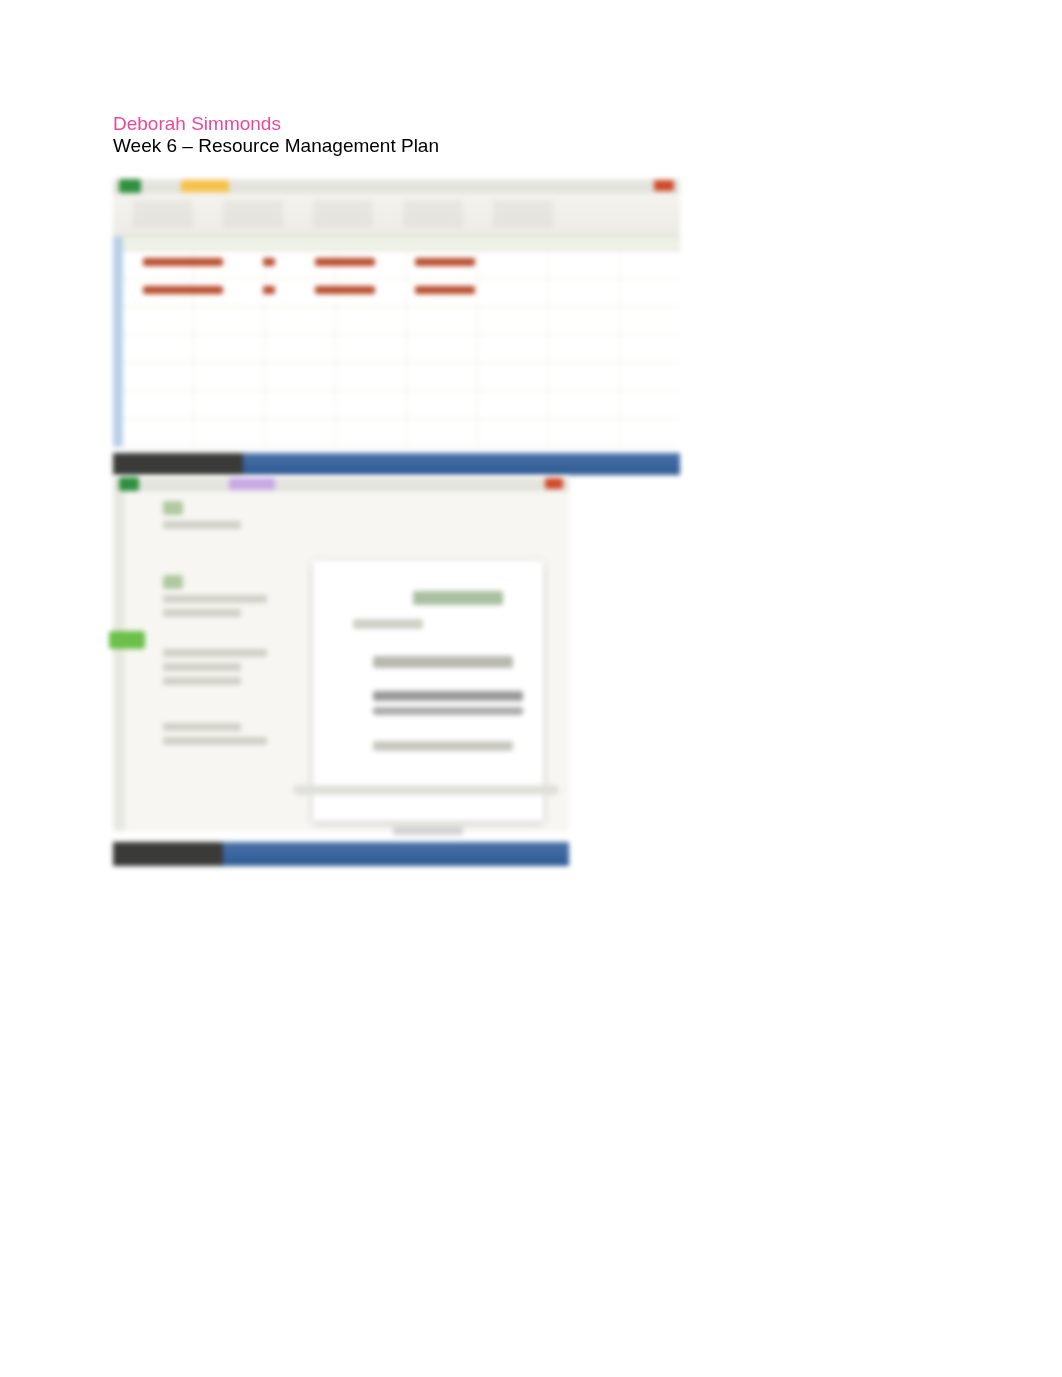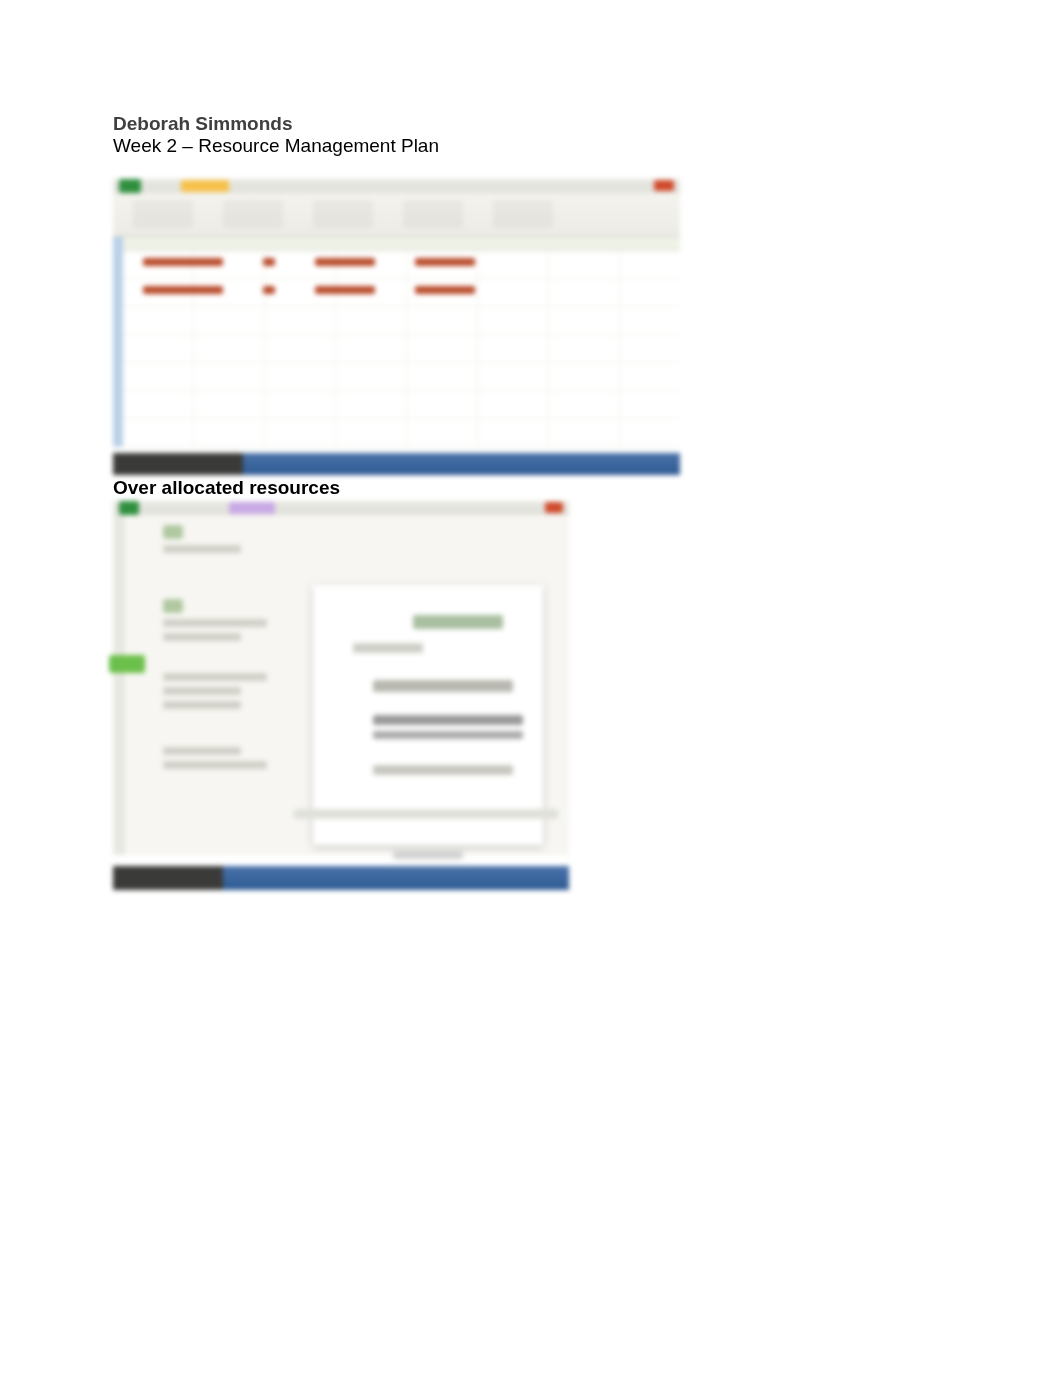--- a/index.html
+++ b/index.html
@@ -9,22 +9,22 @@
       background: #ffffff;
       font-family: Arial, Helvetica, sans-serif;
       position: relative;
     }
     .page {
       padding: 113px 0 0 113px;
       width: 1062px;
     }
     .author-line {
       font-size: 19px;
-      font-weight: 700;
-      color: #404040;
+      font-weight: 400;
+      color: #ec4899;
       line-height: 1.15;
     }
     .subtitle-line {
       font-size: 19px;
       font-weight: 400;
       color: #000;
       line-height: 1.15;
       margin-bottom: 22px;
     }
     .section-heading {
@@ -195,21 +195,21 @@
       background: #3a3a38;
     }
   </style>
 </head>
 <body>
 
 <div class="page">
 
   <div class="author-line">Deborah Simmonds</div>
 
-  <div class="subtitle-line">Week 2 – Resource Management Plan</div>
+  <div class="subtitle-line">Week 6 – Resource Management Plan</div>
 
 
   <div class="shot1">
     <div class="ribbon-tabs">
       <div class="file-pill"></div>
       <div class="active-tab"></div>
     </div>
     <div class="close-btn"></div>
     <div class="ribbon-body">
       <div class="grp"></div>
@@ -231,21 +231,20 @@
       <div class="row2">
         <div class="cell wide"></div>
         <div class="cell" style="width:12px"></div>
         <div class="cell"></div>
         <div class="cell"></div>
       </div>
     </div>
     <div class="statusbar"></div>
   </div>
 
-  <div class="section-heading">Over allocated resources</div>
 
   <div class="shot2">
     <div class="ribbon-tabs">
       <div class="file-pill"></div>
       <div class="active-tab"></div>
     </div>
     <div class="close-btn"></div>
     <div class="body">
       <div class="left-gutter"></div>
       <div class="green-pill"></div>

